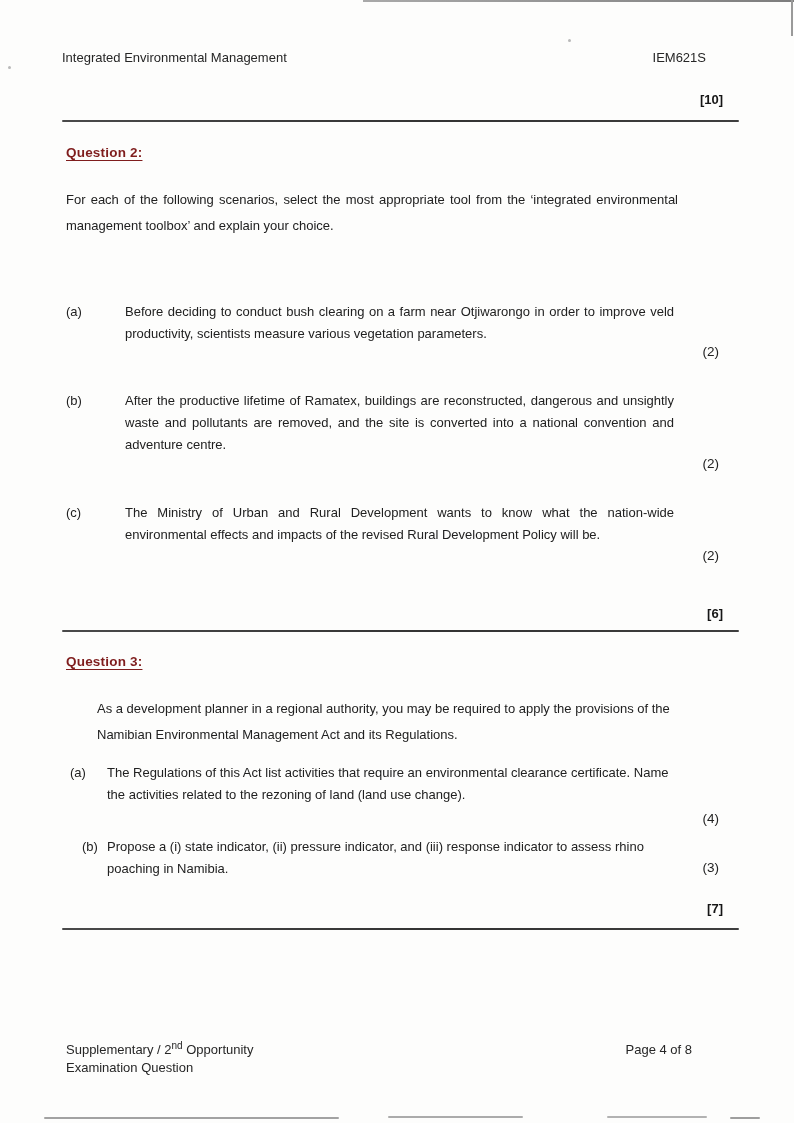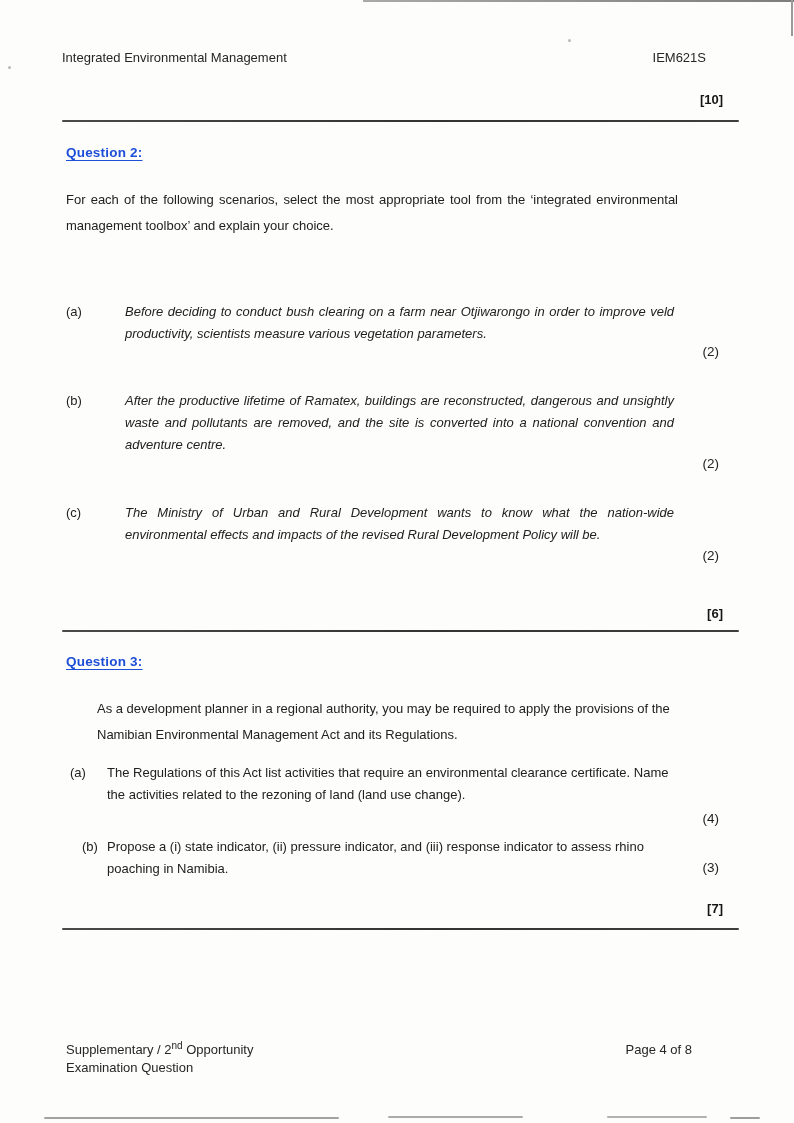--- a/index.html
+++ b/index.html
@@ -28,30 +28,30 @@
     text-align: right; padding-right: 16px;
     font-weight: bold; font-size: 13px; color: #161616;
   }
   .marks {
     text-align: right; padding-right: 20px;
     font-size: 13.5px; color: #222;
   }
   .qtitle {
     left: 66px; font-weight: bold; font-size: 13.5px;
     text-decoration: underline; text-underline-offset: 3px;
-    color: #1d4ed8; letter-spacing: 0.2px;
+    color: #7f1d1d; letter-spacing: 0.2px;
   }
   .para { line-height: 26px; color: #212121; }
   .just .ln { text-align: justify; }
   .item { display: flex; line-height: 22px; color: #212121; }
   .item .lbl { flex: 0 0 auto; }
   .q2item .lbl { width: 59px; }
   .q3item .lbl { width: 37px; }
   .item .txt { flex: 1 1 auto; }
-  .item.justified .txt { text-align: justify; font-style: italic; }
+  .item.justified .txt { text-align: justify; }
   .footer-row {
     top: 1041px; display: flex; align-items: flex-start;
     padding-left: 4px; padding-right: 33px;
     font-size: 13px; line-height: 18px; color: #262626;
   }
   .footer-left { flex: 1 1 0; }
   .footer-center { flex: 0 0 auto; transform: translateX(-14px); }
   .footer-right { flex: 1 1 0; text-align: right; }
   sup.ord { font-size: 10px; vertical-align: super; line-height: 0; }
   

